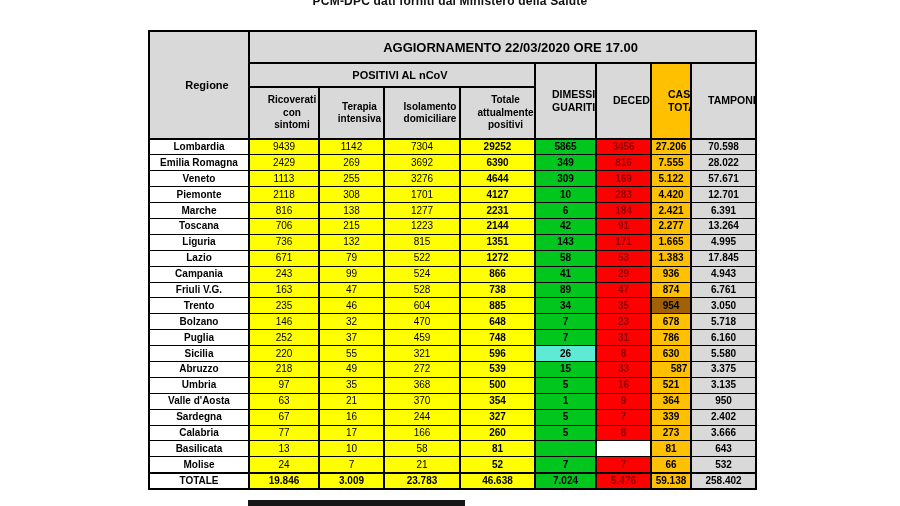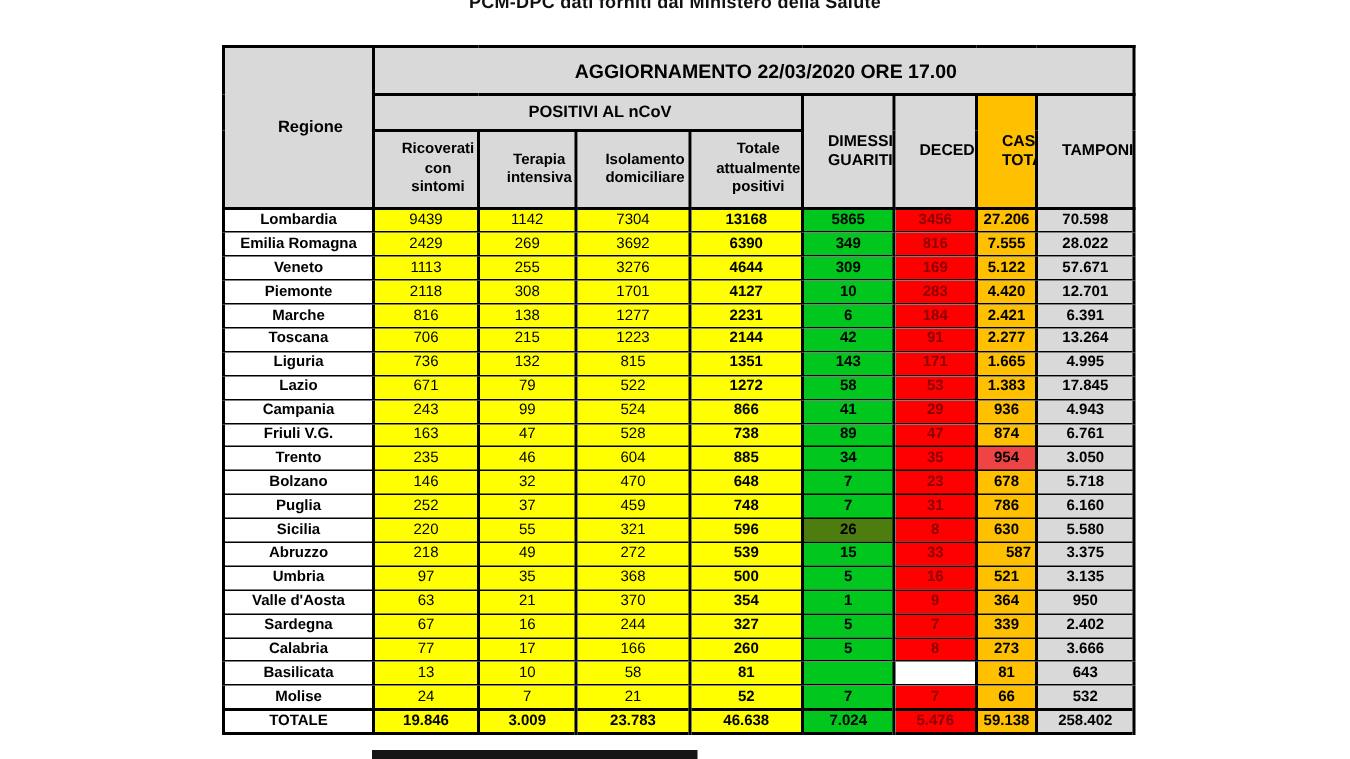--- a/index.html
+++ b/index.html
@@ -72,21 +72,21 @@
           <th class="sub">Isolamento domiciliare</th>
           <th class="sub">Totale attualmente positivi</th>
         </tr>
       </thead>
       <tbody>
           <tr>
             <td class="c0">Lombardia</td>
             <td class="c1" style="background: rgb(255, 255, 0);">9439</td>
             <td class="c2" style="background: rgb(255, 255, 0);">1142</td>
             <td class="c3" style="background: rgb(255, 255, 0);">7304</td>
-            <td class="c4" style="background: rgb(255, 255, 0);">13168</td>
+            <td class="c4" style="background: rgb(255, 255, 0);">29252</td>
             <td class="c5" style="background: rgb(0, 198, 30);">5865</td>
             <td class="c6" style="background: rgb(255, 0, 0); color: rgb(139, 0, 0);">3456</td>
             <td class="c7" style="background: rgb(255, 192, 0);">27.206</td>
             <td class="c8" style="background: rgb(217, 217, 217);">70.598</td>
           </tr>
           <tr>
             <td class="c0">Emilia Romagna</td>
             <td class="c1" style="background: rgb(255, 255, 0);">2429</td>
             <td class="c2" style="background: rgb(255, 255, 0);">269</td>
             <td class="c3" style="background: rgb(255, 255, 0);">3692</td>
@@ -185,21 +185,21 @@
             <td class="c8" style="background: rgb(217, 217, 217);">6.761</td>
           </tr>
           <tr>
             <td class="c0">Trento</td>
             <td class="c1" style="background: rgb(255, 255, 0);">235</td>
             <td class="c2" style="background: rgb(255, 255, 0);">46</td>
             <td class="c3" style="background: rgb(255, 255, 0);">604</td>
             <td class="c4" style="background: rgb(255, 255, 0);">885</td>
             <td class="c5" style="background: rgb(0, 198, 30);">34</td>
             <td class="c6" style="background: rgb(255, 0, 0); color: rgb(139, 0, 0);">35</td>
-            <td class="c7" style="background: #ef4444;">954</td>
+            <td class="c7" style="background: #a16207;">954</td>
             <td class="c8" style="background: rgb(217, 217, 217);">3.050</td>
           </tr>
           <tr>
             <td class="c0">Bolzano</td>
             <td class="c1" style="background: rgb(255, 255, 0);">146</td>
             <td class="c2" style="background: rgb(255, 255, 0);">32</td>
             <td class="c3" style="background: rgb(255, 255, 0);">470</td>
             <td class="c4" style="background: rgb(255, 255, 0);">648</td>
             <td class="c5" style="background: rgb(0, 198, 30);">7</td>
             <td class="c6" style="background: rgb(255, 0, 0); color: rgb(139, 0, 0);">23</td>
@@ -216,21 +216,21 @@
             <td class="c6" style="background: rgb(255, 0, 0); color: rgb(139, 0, 0);">31</td>
             <td class="c7" style="background: rgb(255, 192, 0);">786</td>
             <td class="c8" style="background: rgb(217, 217, 217);">6.160</td>
           </tr>
           <tr>
             <td class="c0">Sicilia</td>
             <td class="c1" style="background: rgb(255, 255, 0);">220</td>
             <td class="c2" style="background: rgb(255, 255, 0);">55</td>
             <td class="c3" style="background: rgb(255, 255, 0);">321</td>
             <td class="c4" style="background: rgb(255, 255, 0);">596</td>
-            <td class="c5" style="background: #4d7c0f; margin-left: 24px;">26</td>
+            <td class="c5" style="background: #5eead4; margin-left: 24px;">26</td>
             <td class="c6" style="background: rgb(255, 0, 0); color: rgb(139, 0, 0);">8</td>
             <td class="c7" style="background: rgb(255, 192, 0);">630</td>
             <td class="c8" style="background: rgb(217, 217, 217);">5.580</td>
           </tr>
           <tr>
             <td class="c0">Abruzzo</td>
             <td class="c1" style="background: rgb(255, 255, 0);">218</td>
             <td class="c2" style="background: rgb(255, 255, 0);">49</td>
             <td class="c3" style="background: rgb(255, 255, 0);">272</td>
             <td class="c4" style="background: rgb(255, 255, 0);">539</td>

